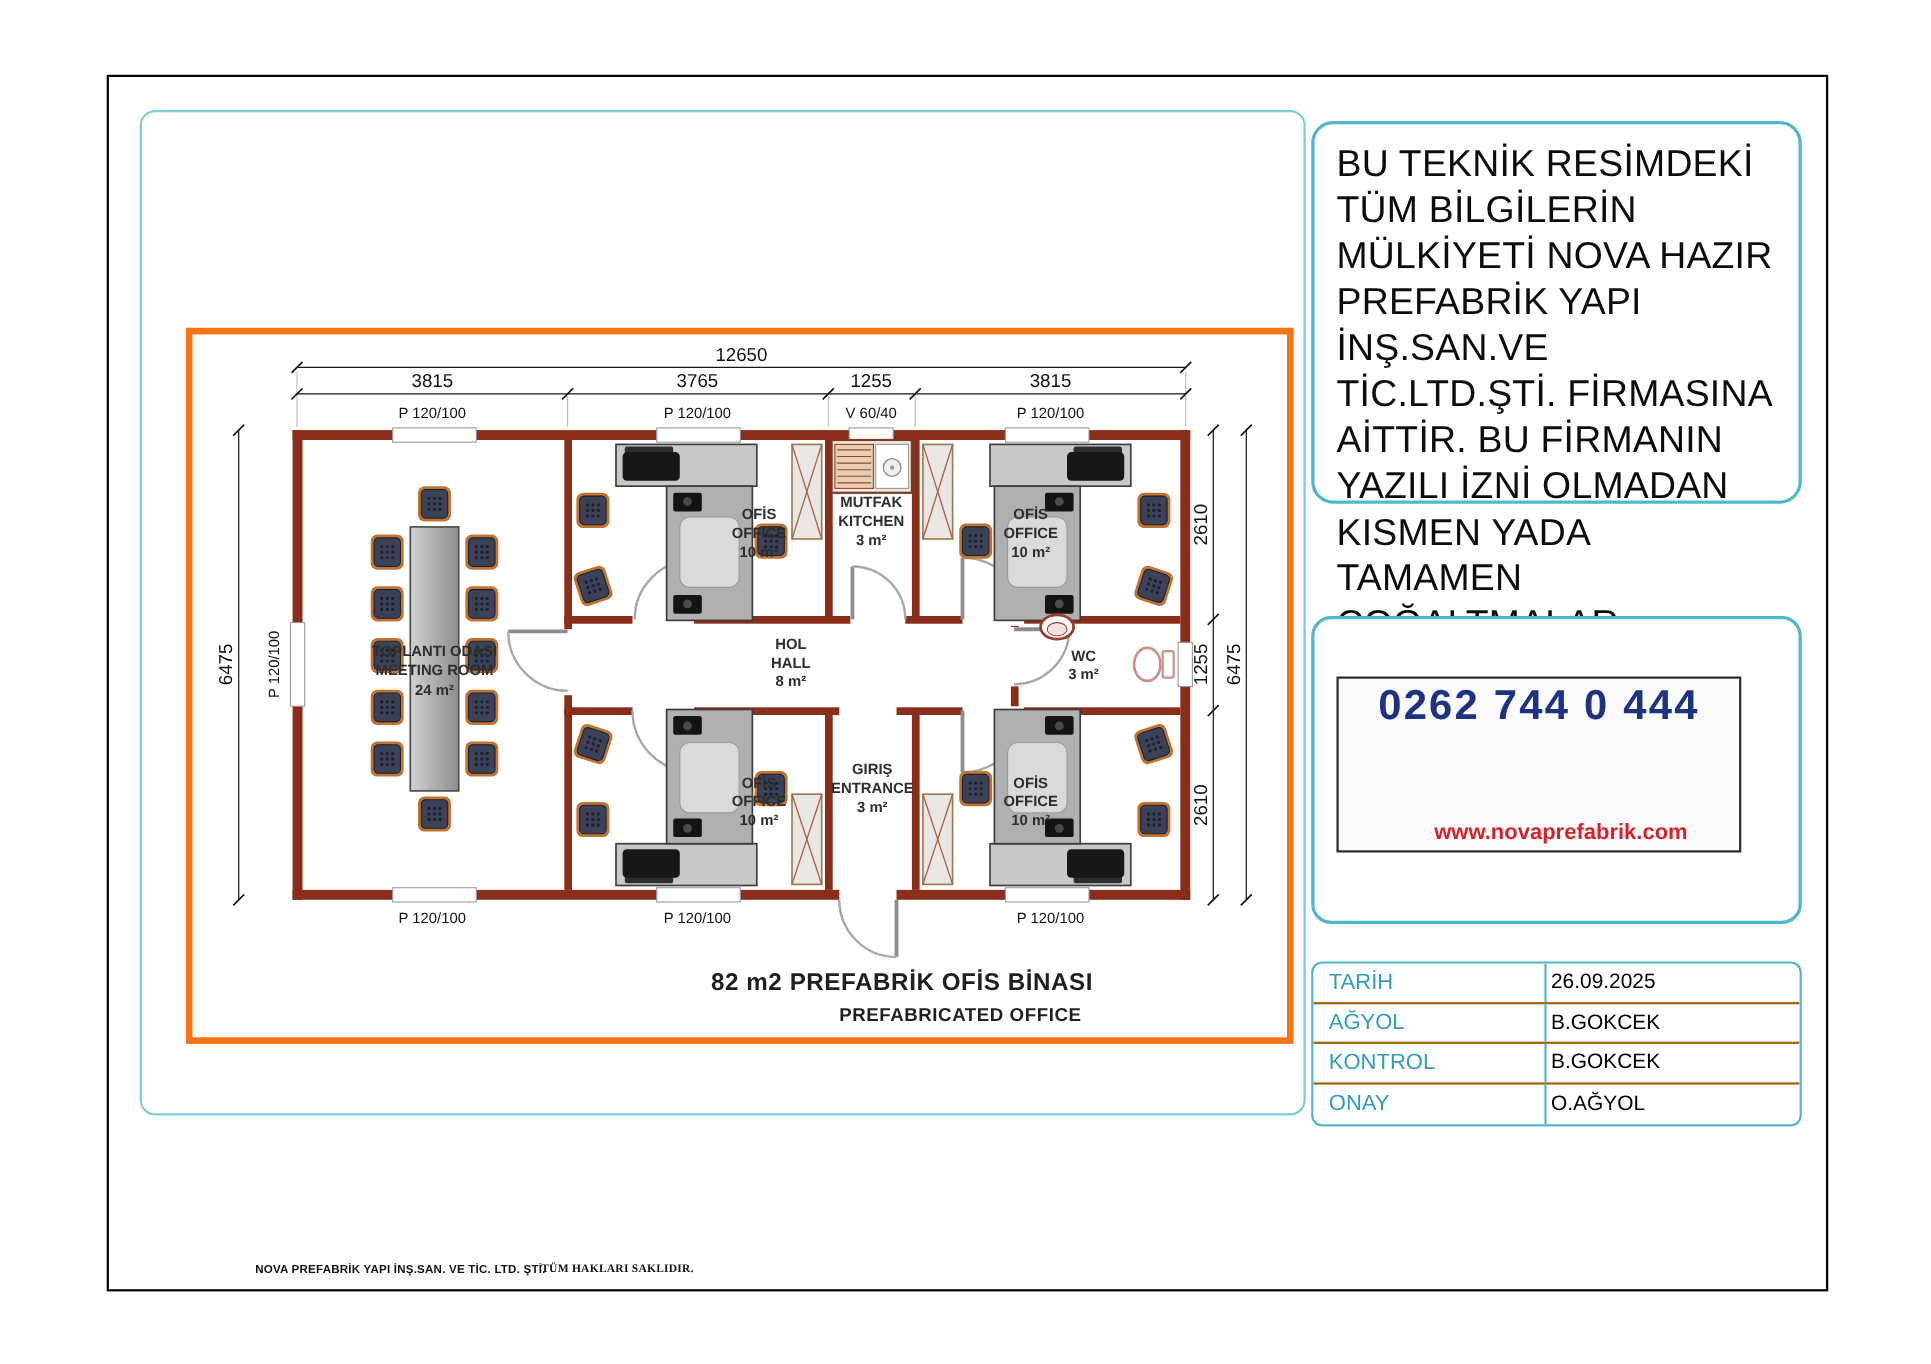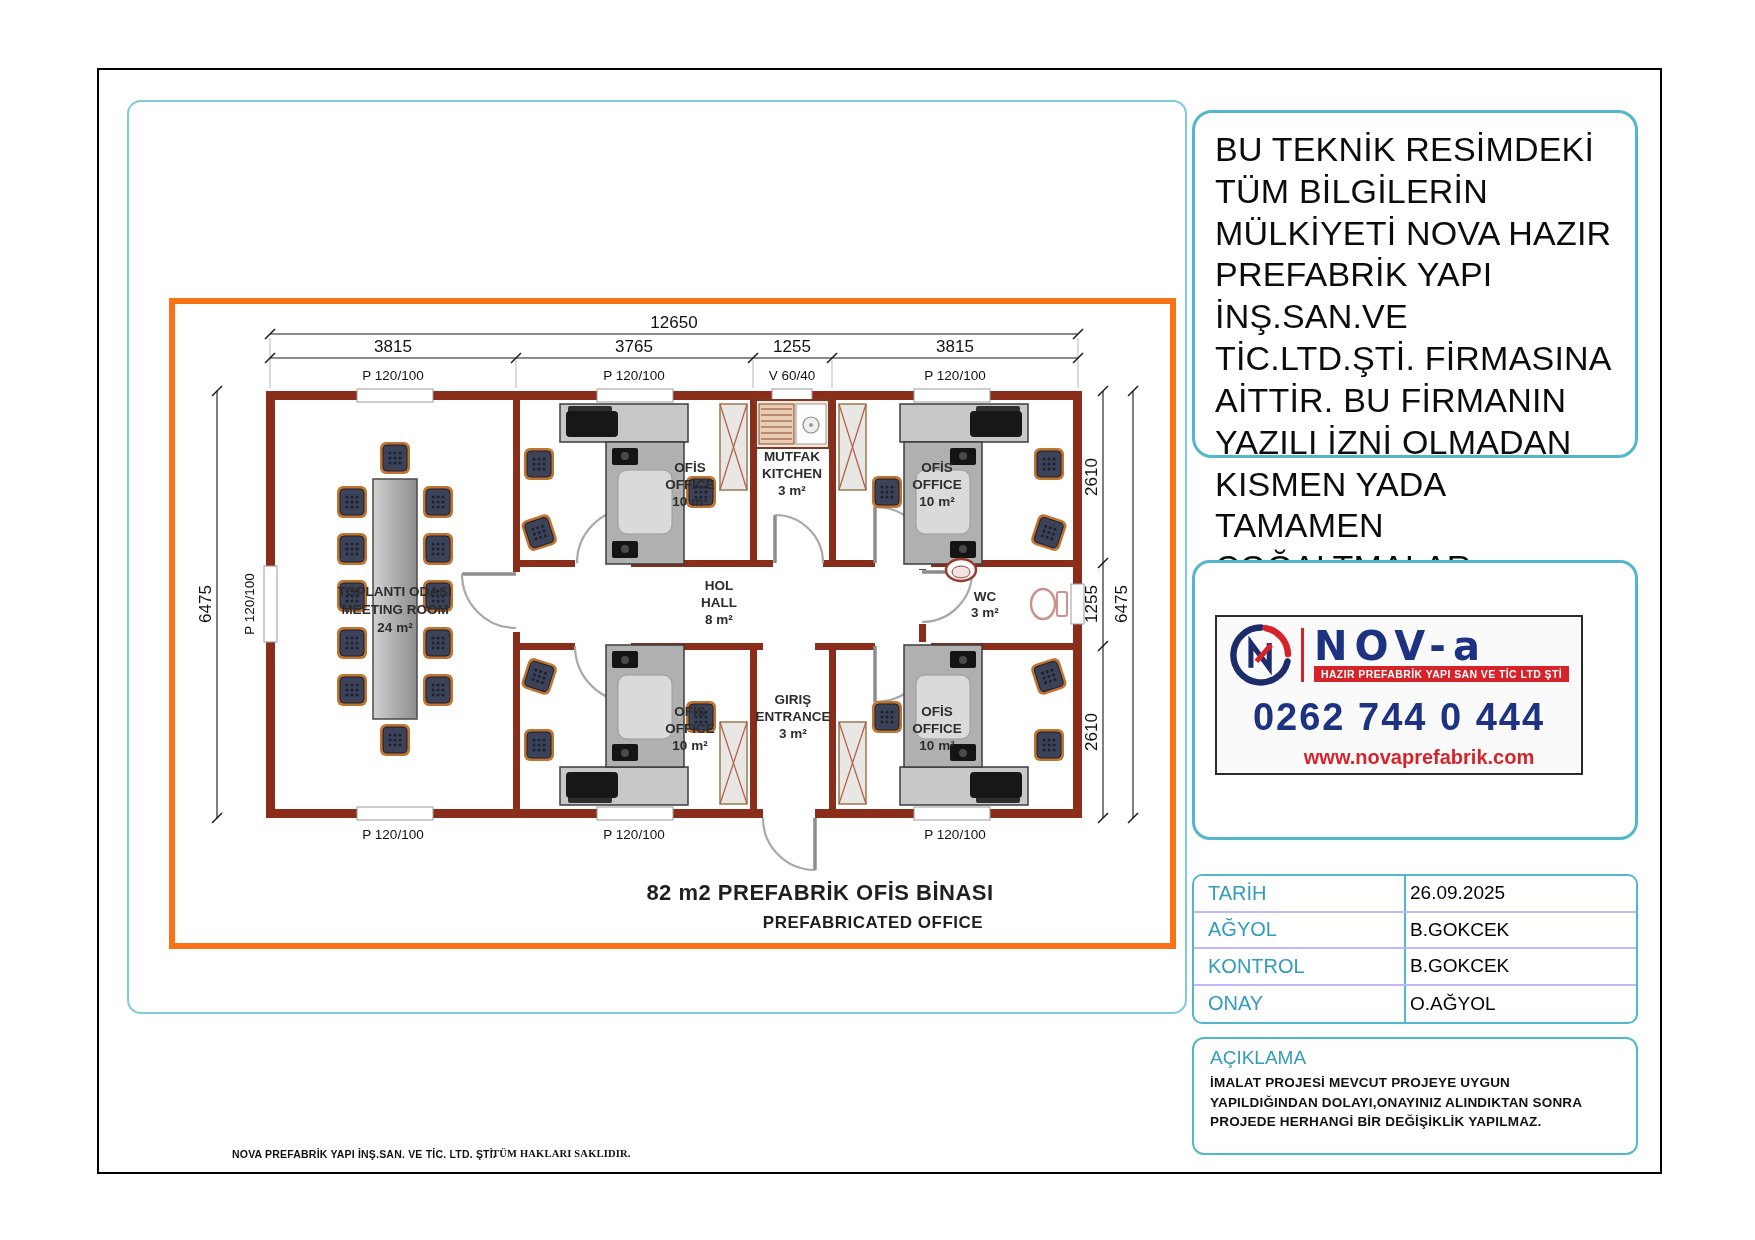--- a/index.html
+++ b/index.html
@@ -14,21 +14,21 @@
   .disclaimer-box{position:absolute;left:0;top:40px;width:446px;height:348px;border:3px solid #52b7cb;border-radius:20px;box-sizing:border-box;padding:16px 20px;color:#0c0c0c;font-size:34px;line-height:1.23;letter-spacing:.2px;}
   .logo-box{position:absolute;left:0;top:490px;width:446px;height:280px;border:3px solid #52b7cb;border-radius:18px;box-sizing:border-box;background:#fff;}
   .logo-card{position:absolute;left:20px;top:52px;width:368px;height:160px;background:#fbfafa;border:2px solid #2b2b2b;box-sizing:border-box;display:flex;flex-direction:column;align-items:center;justify-content:space-between;padding:6px 4px;}
   .logo-top{display:flex;align-items:center;gap:8px;height:64px;}
   .logo-word{display:flex;flex-direction:column;align-items:flex-start;border-left:3px solid #d6232a;padding-left:10px;}
   .brand{color:#1e3282;font-weight:700;font-size:40px;line-height:.9;letter-spacing:7px;font-family:"DejaVu Sans",sans-serif;}
   .tagline{margin-top:2px;background:#d6232a;color:#fff;font-weight:700;font-size:10.5px;letter-spacing:.4px;padding:2px 7px;}
   .phone{color:#1e3282;font-weight:800;font-size:38px;letter-spacing:2px;line-height:1;}
   .website{color:#d6232a;font-weight:700;font-size:20px;line-height:1;margin-left:40px;}
   .title-block{position:absolute;left:0;top:804px;width:446px;height:150px;border:2px solid #52b7cb;border-radius:10px;box-sizing:border-box;overflow:hidden;background:#fff;}
-  .trow{display:grid;grid-template-columns:212px 1fr;height:25%;box-sizing:border-box;border-bottom:2px solid #c4b5fd;}
+  .trow{display:grid;grid-template-columns:212px 1fr;height:25%;box-sizing:border-box;border-bottom:2px solid #a16207;}
   .trow:last-child{border-bottom:none;}
   .tlabel{display:flex;align-items:center;padding-left:14px;color:#2f9dbb;font-size:20px;border-right:2px solid #52b7cb;}
   .tvalue{display:flex;align-items:center;padding-left:4px;color:#000;font-size:19px;}
   .aciklama-box{position:absolute;left:0;top:967px;width:446px;height:118px;border:2px solid #52b7cb;border-radius:12px;box-sizing:border-box;padding:8px 16px;}
   .aciklama-h{color:#2f9dbb;font-size:19px;margin-bottom:4px;}
   .aciklama-t{color:#111;font-size:13.5px;font-weight:600;line-height:1.45;letter-spacing:.2px;}
 
   .footer-company{position:absolute;left:133px;top:1078px;font-size:10.5px;font-weight:600;color:#111;letter-spacing:.2px;}
   .footer-rights{position:absolute;left:393px;top:1078px;font-size:10.5px;font-weight:600;color:#111;letter-spacing:.2px;font-family:Liberation Serif, serif;}
 
@@ -318,32 +318,20 @@
     </div>
 
     <div class="rpanel">
 
       <div class="disclaimer-box">
         <span>BU TEKNİK RESİMDEKİ TÜM BİLGİLERİN MÜLKİYETİ NOVA HAZIR PREFABRİK YAPI İNŞ.SAN.VE TİC.LTD.ŞTİ. FİRMASINA AİTTİR. BU FİRMANIN YAZILI İZNİ OLMADAN KISMEN YADA TAMAMEN ÇOĞALTMALAR YAPMAK 5846 SAYILI KANUN GEREĞİNCE YASAKTIR.</span>
       </div>
 
       <div class="logo-box">
         <div class="logo-card">
-          <div class="logo-top">
-            <svg width="64" height="64" viewBox="0 0 70 70">
-              <path d="M35,5 A30,30 0 1 0 64,42" fill="none" stroke="#1d2d6b" stroke-width="7" stroke-linecap="round"></path>
-              <path d="M40,5.5 A30,30 0 0 1 64.5,34" fill="none" stroke="#d6232a" stroke-width="7" stroke-linecap="round"></path>
-              <path d="M24,49 L24,22 L44,49 L44,22" fill="none" stroke="#1d2d6b" stroke-width="5.5" stroke-linejoin="miter"></path>
-              <path d="M46,24 L30,42" stroke="#d6232a" stroke-width="5.5"></path>
-            </svg>
-            <div class="logo-word">
-              <div class="brand">NOV-a</div>
-              <div class="tagline">HAZIR PREFABRİK YAPI SAN VE TİC LTD ŞTİ</div>
-            </div>
-          </div>
           <div class="phone">0262 744 0 444</div>
           <div class="website">www.novaprefabrik.com</div>
         </div>
       </div>
 
       <div class="title-block">
         <div class="trow">
           <div class="tlabel">TARİH</div>
           <div class="tvalue">26.09.2025</div>
         </div>
@@ -354,24 +342,20 @@
         <div class="trow">
           <div class="tlabel">KONTROL</div>
           <div class="tvalue">B.GOKCEK</div>
         </div>
         <div class="trow">
           <div class="tlabel">ONAY</div>
           <div class="tvalue">O.AĞYOL</div>
         </div>
       </div>
 
-      <div class="aciklama-box">
-        <div class="aciklama-h">AÇIKLAMA</div>
-        <div class="aciklama-t">İMALAT PROJESİ MEVCUT PROJEYE UYGUN YAPILDIĞINDAN DOLAYI,ONAYINIZ ALINDIKTAN SONRA PROJEDE HERHANGİ BİR DEĞİŞİKLİK YAPILMAZ.</div>
-      </div>
 
     </div>
 
     <div class="footer-company">NOVA  PREFABRİK YAPI İNŞ.SAN. VE TİC. LTD. ŞTİ.</div>
     <div class="footer-rights">TÜM HAKLARI SAKLIDIR.</div>
 
   </div>
 </div>
 
 </body></html>

